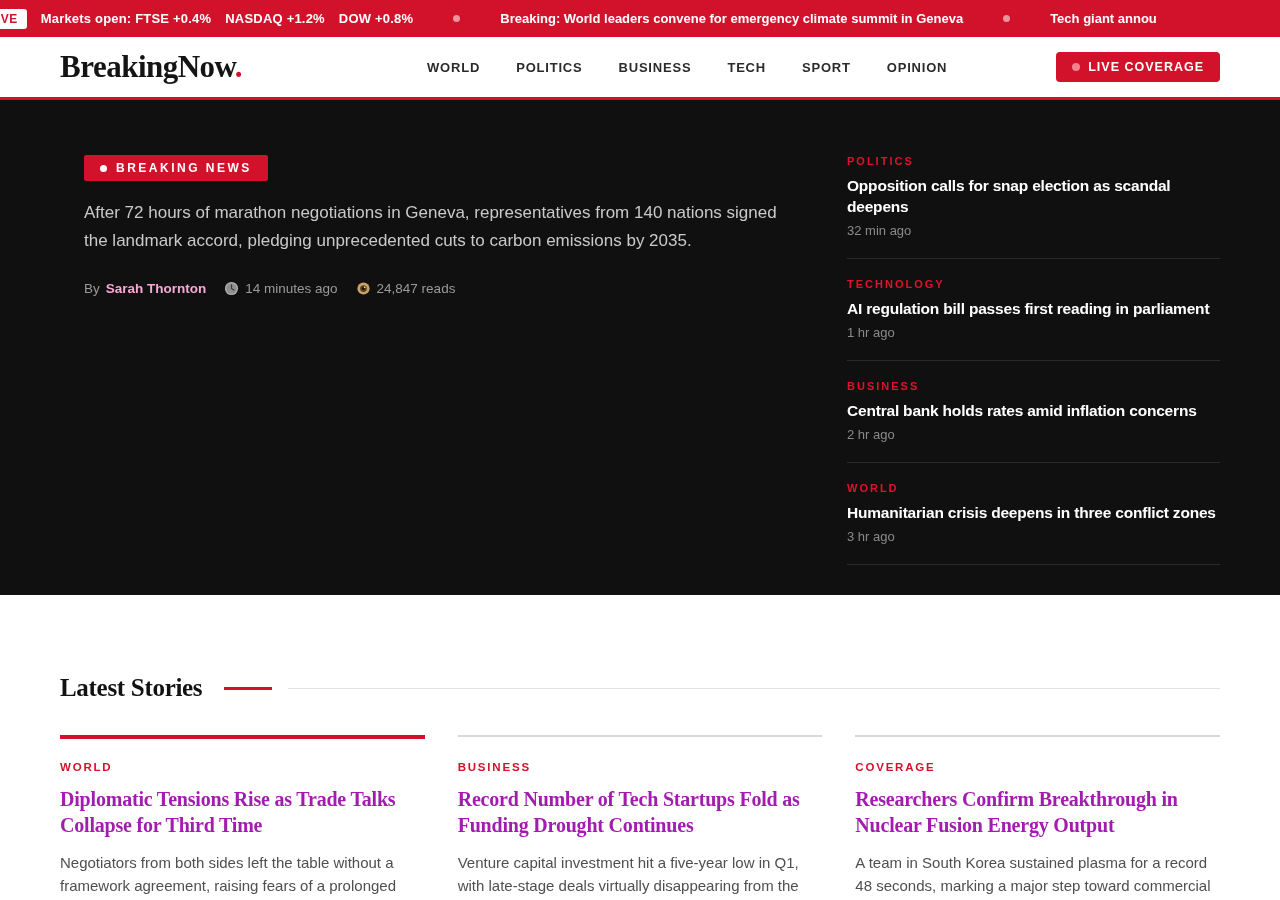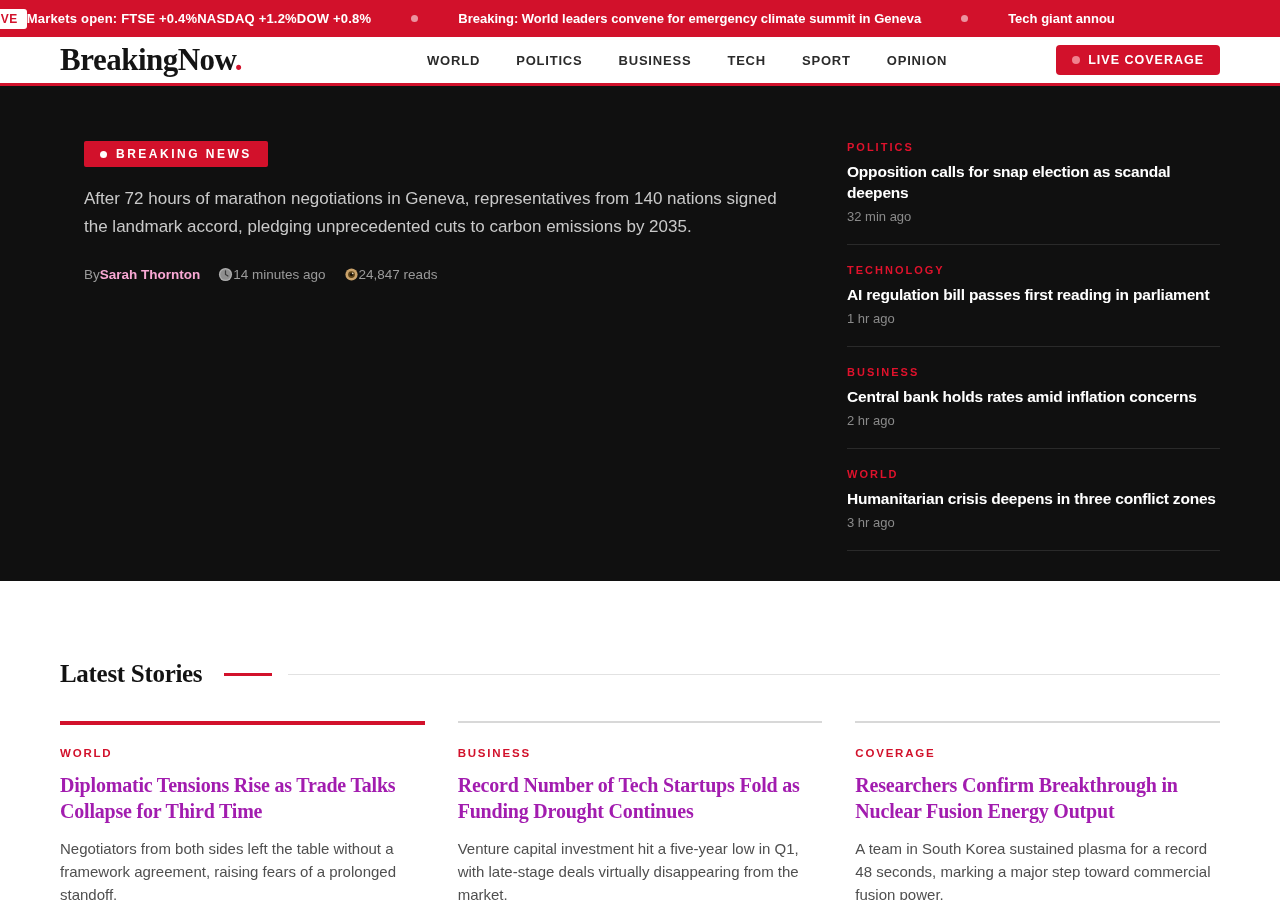--- a/index.html
+++ b/index.html
@@ -4,27 +4,27 @@
 <style>
   * { margin:0; padding:0; box-sizing:border-box; }
   html,body { width:1280px; height:900px; overflow:hidden; background:#fff;
               font-family:"Liberation Sans","DejaVu Sans",sans-serif; }
 
   
   .ticker { height:37px; background:#d2112b; display:flex; align-items:center;
             white-space:nowrap; overflow:hidden; color:#fff; font-size:13px; font-weight:bold; }
   .ticker-badge { background:#fff; color:#d2112b; font-size:12px; font-weight:bold;
                   padding:3px 9px; border-radius:3px; margin-left:-20px; letter-spacing:.5px; }
-  .ticker-item { margin-left:0; letter-spacing:.2px;text-align:right; }
+  .ticker-item { margin-left:14px; letter-spacing:.2px;text-align:right; }
   .ticker-sep { width:7px; height:7px; border-radius:50%; background:rgba(255,255,255,.55);
                 display:inline-block; margin-left:40px; }
   .ticker-head { margin-left:40px; }
 
   
-  .header { height:49px; background:#fff; border-bottom:3px solid #d2112b;
+  .header { height:63px; background:#fff; border-bottom:3px solid #d2112b;
             display:flex; align-items:center; padding:0 60px; }
   .logo { font-family:"Liberation Serif","DejaVu Serif",serif; font-weight:bold;
           font-size:31px; color:#141414; letter-spacing:-.5px; cursor:pointer; }
   .logo .dot { color:#d2112b; }
   .nav { display:flex; gap:36px; margin-left:185px; }
   .nav-item { font-size:13px; font-weight:bold; color:#2b2b2b; letter-spacing:.8px; cursor:pointer; }
   .live-btn { margin-left:auto; background:#d2112b; color:#fff; border:none; border-radius:4px;
               height:30px; padding:12px 16px; display:flex; align-items:center; gap:8px;
               font-size:12.5px; font-weight:bold; letter-spacing:1px; cursor:pointer;
               font-family:inherit; }
@@ -37,21 +37,21 @@
                     color:#fff; font-size:12px; font-weight:bold; letter-spacing:2.5px;
                     padding:6px 16px; border-radius:2px; }
   .breaking-dot { width:7px; height:7px; border-radius:50%; background:#fff; }
   .hero-title { font-family:"Liberation Serif","DejaVu Serif",serif; font-weight:bold;
                 color:#fff; font-size:44px; line-height:49px; margin-top:22px; max-width:700px;
                 letter-spacing:-.5px; cursor:pointer; }
   .hero-summary { color:#c9c9c9; font-size:17px; line-height:28px; margin-top:18px; max-width:740px; }
   .hero-byline { display:flex; align-items:center; gap:18px; margin-top:26px;
                  color:#9a9a9a; font-size:13.5px; }
   .hero-author { color:#f9a8d4; font-weight:bold; cursor:pointer; }
-  .meta-group { display:flex; align-items:center; }
+  .meta-group { display:flex; align-items:center; gap:6px; }
 
   
   .hero-side { width:373px; margin-left:auto; }
   .side-item { border-bottom:1px solid #2a2a2a; padding-bottom:20px; margin-bottom:19px; }
   .side-cat { color:#e0122c; font-size:11px; font-weight:bold; letter-spacing:2px; cursor:pointer; }
   .side-title { color:#fff; font-size:15.5px; font-weight:bold; line-height:21px;
                 letter-spacing:-.2px; margin-top:8px; cursor:pointer; }
   .side-time { color:#8a8a8a; font-size:13px; margin-top:6px; }
 
   

